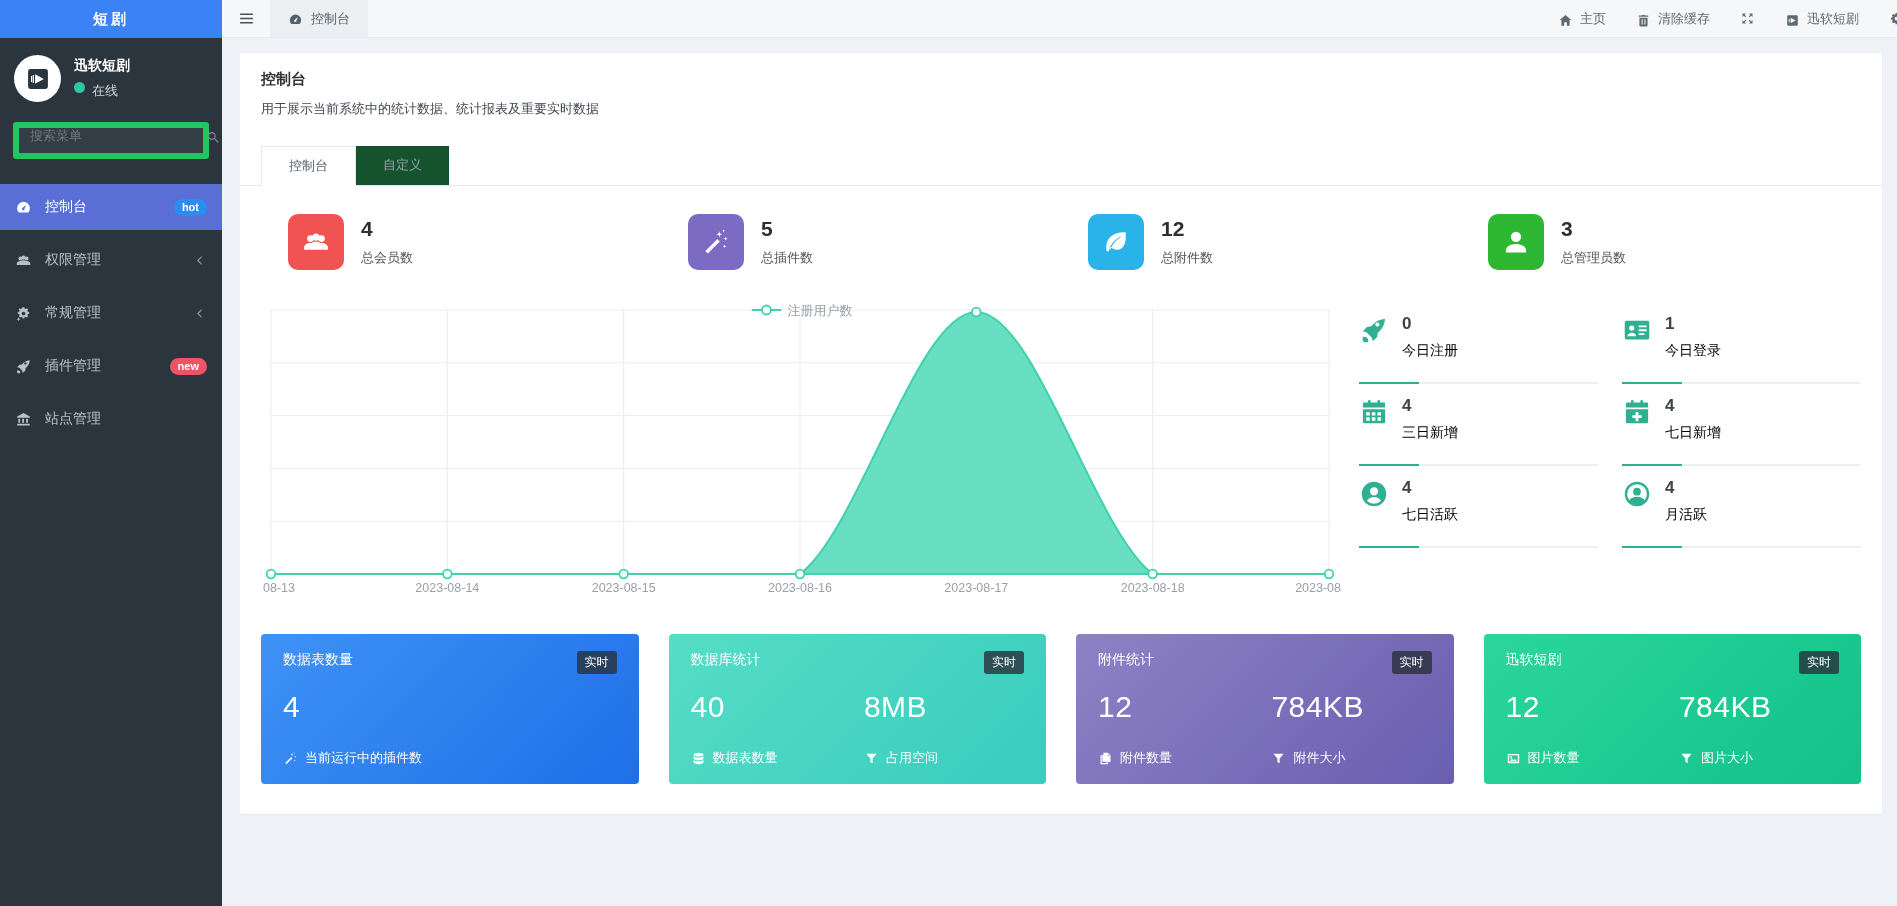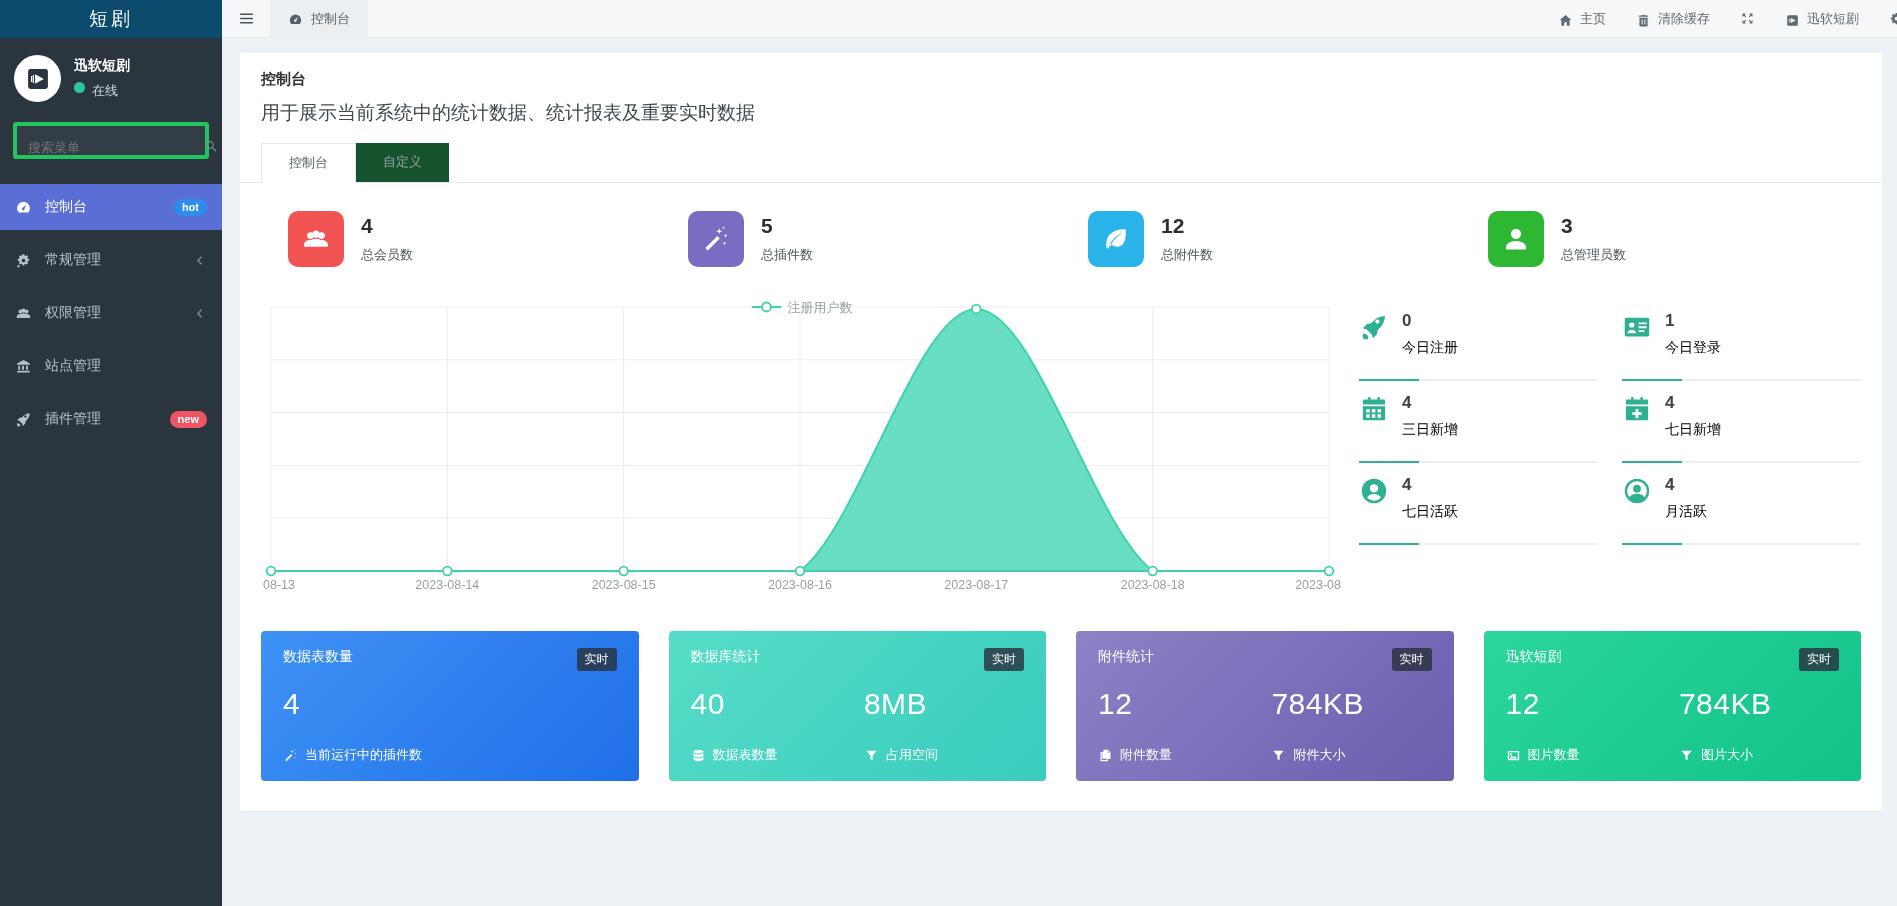--- a/index.html
+++ b/index.html
@@ -2,30 +2,30 @@
 <html><head>
 <meta charset="utf-8">
 <style>
   * { margin:0; padding:0; box-sizing:border-box; }
   html,body { width:1897px; height:906px; overflow:hidden; }
   body { display:flex; font-family:"Liberation Sans","DejaVu Sans",sans-serif; background:#eef1f5; }
   .icon { display:inline-block; vertical-align:middle; flex-shrink:0; }
 
   
   .sidebar { width:222px; flex-shrink:0; background:#2b353e; display:flex; flex-direction:column; }
-  .sb-title { height:38px; background:#0c4a6e; color:#fff; font-size:19px; letter-spacing:3px;
-              display:flex; align-items:center; justify-content:center; }
+  .sb-title { height:38px; background:#3b82f6; color:#fff; font-size:15px; letter-spacing:3px;
+              display:flex; align-items:center; justify-content:center;font-weight:bold; }
   .user-panel { display:flex; align-items:center; gap:13px; padding:17px 14px 12px; }
   .avatar { width:47px; height:47px; border-radius:50%; background:#fff; color:#2b353e;
             display:flex; align-items:center; justify-content:center; }
   .user-name { color:#fff; font-weight:bold; font-size:14px; margin-bottom:7px; }
   .user-status { font-size:13px; color:#ccd5da; display:flex; align-items:flex-start; gap:7px; }
   .status-dot { width:11px; height:11px; border-radius:50%; background:#2dc5a2; }
-  .search-box { margin:8px 13px 18px; height:37px; background:#323d46; border:4px solid #22c55e;
-                border-radius:3px; display:flex; align-items:flex-end; padding:0 11px; color:#7f8d95; }
+  .search-box { margin:8px 13px 18px; height:37px; background:#323d46; border:6px solid #22c55e;
+                border-radius:3px; display:flex; align-items:flex-start; padding:0 11px; color:#7f8d95; }
   .search-box input { flex:1; border:none; background:transparent; outline:none; color:#9aa7ae; font-size:13px; }
   .menu { flex:1; }
   .menu-item { height:46px; margin-top:7px; display:flex; align-items:center; gap:13px;
                padding:0 15px; font-size:14px; color:#b7c2c9; cursor:pointer; }
   .menu-item.active { background:#5a6fd6; color:#fff; }
   .badge-pill { margin-left:auto; font-size:11px; font-weight:bold; color:#fff;
                 border-radius:9px; padding:2px 8px; line-height:13px; }
   .chev { margin-left:auto; color:#8d99a1; display:flex; }
 
   
@@ -37,21 +37,21 @@
              color:#55606a; font-size:13px; cursor:pointer; }
   .top-right { margin-left:auto; display:flex; align-items:center; gap:30px; font-size:13px; padding-right:2px; }
   .top-link { display:flex; align-items:flex-end; gap:7px; cursor:pointer; white-space:nowrap; }
   .top-link:last-child { margin-right:-9px; }
 
   
   .content { flex:1; padding:15px 15px 0 18px; }
   .panel { background:#fff; border-radius:2px; box-shadow:0 1px 1px rgba(0,0,0,.04); padding-bottom:30px; }
   .panel-head { padding:17px 21px 0; }
   .panel-title { font-size:15px; font-weight:bold; color:#333; margin-bottom:11px; }
-  .panel-sub { font-size:19px; color:#404850; margin-bottom:17px; }
+  .panel-sub { font-size:13px; color:#404850; margin-bottom:28px; }
   .tabstrip { display:flex; border-bottom:1px solid #e5e9ec; padding-left:21px; }
   .tab { padding:10px 27px; font-size:13px; cursor:pointer; }
   .tab.active { background:#fff; color:#55606a; border:1px solid #e5e9ec; border-bottom:1px solid #fff; margin-bottom:-1px; }
   .tab.inactive { background:#14532d; color:#96a1aa;font-family:Liberation Serif, serif; }
   .panel-body { padding:28px 21px 0; }
 
   
   .stats-row { display:flex; margin-bottom:32px; }
   .stat { flex:1; display:flex; align-items:center; gap:17px; padding-left:27px; }
   .stat-icon { width:56px; height:56px; border-radius:10px; color:#fff;
@@ -112,55 +112,55 @@
   <nav class="menu" id="sidebar-menu">
       <div class="menu-item active">
         <svg class="icon" style="width:17px;height:17px;" viewBox="0 0 24 24" fill="currentColor">
           <path d="M12 4a9 9 0 0 0-9 9c0 2.3.9 4.4 2.3 6h13.4A8.96 8.96 0 0 0 21 13a9 9 0 0 0-9-9zm1 11.6a2 2 0 0 1-2.8-.3 2 2 0 0 1 .5-2.9L16.2 8l-2.9 5.8c.3.6.2 1.3-.3 1.8z"></path>
         </svg>
         <span>控制台</span>
         <span class="badge-pill" style="background:#2d8cf0">hot</span>
       </div>
       <div class="menu-item">
         <svg class="icon" style="width:17px;height:17px;" viewBox="0 0 24 24" fill="currentColor">
-          <path fill-rule="evenodd" d="M10.8 3h2.4l.4 2 1.5.6 1.7-1 1.7 1.7-1 1.7.6 1.5 2 .4v2.4l-2 .4-.6 1.5 1 1.7-1.7 1.7-1.7-1-1.5.6-.4 2h-2.4l-.4-2-1.5-.6-1.7 1-1.7-1.7 1-1.7-.6-1.5-2-.4v-2.4l2-.4.6-1.5-1-1.7L6.4 4.6l1.7 1 1.5-.6zM12 14.6a2.6 2.6 0 1 0 0-5.2 2.6 2.6 0 0 0 0 5.2zM5 17.5l.9 1.6 1.6.9-1.6.9-.9 1.6-.9-1.6-1.6-.9 1.6-.9z"></path>
-        </svg>
-        <span>常规管理</span>
-        <span class="chev">
-          <svg class="icon" style="width:15px;height:15px;" viewBox="0 0 24 24" fill="currentColor">
-            <path d="M14.8 5.2 8 12l6.8 6.8 1.3-1.3L10.7 12l5.4-5.5z"></path>
-          </svg>
-        </span>
-      </div>
-      <div class="menu-item">
-        <svg class="icon" style="width:17px;height:17px;" viewBox="0 0 24 24" fill="currentColor">
           <circle cx="7.6" cy="9.2" r="2.7"></circle>
           <circle cx="16.4" cy="9.2" r="2.7"></circle>
           <circle cx="12" cy="8" r="2.9"></circle>
           <path d="M7.6 12.7c-3 0-5.1 1.6-5.1 3.6v1.9h4.1v-1.4c0-1.3.8-2.5 2.1-3.4-.4-.4-.7-.7-1.1-.7zM16.4 12.7c-.4 0-.7.3-1.1.7 1.3.9 2.1 2.1 2.1 3.4v1.4h4.1v-1.9c0-2-2.1-3.6-5.1-3.6zM12 11.8c-2.9 0-5.2 1.7-5.2 3.7v2.7h10.4v-2.7c0-2-2.3-3.7-5.2-3.7z"></path>
         </svg>
         <span>权限管理</span>
         <span class="chev">
           <svg class="icon" style="width:15px;height:15px;" viewBox="0 0 24 24" fill="currentColor">
             <path d="M14.8 5.2 8 12l6.8 6.8 1.3-1.3L10.7 12l5.4-5.5z"></path>
           </svg>
         </span>
       </div>
       <div class="menu-item">
         <svg class="icon" style="width:17px;height:17px;" viewBox="0 0 24 24" fill="currentColor">
-          <path d="M12 2.8 3 7.6v1.9h18V7.6zM4.6 10.8v5.8h2.6v-5.8zm5.5 0v5.8h2.6v-5.8h-2.6zm5.6 0v5.8h2.6v-5.8zM3.6 17.9 3 19.4v1.1h18v-1.1l-.6-1.5z"></path>
+          <path fill-rule="evenodd" d="M10.8 3h2.4l.4 2 1.5.6 1.7-1 1.7 1.7-1 1.7.6 1.5 2 .4v2.4l-2 .4-.6 1.5 1 1.7-1.7 1.7-1.7-1-1.5.6-.4 2h-2.4l-.4-2-1.5-.6-1.7 1-1.7-1.7 1-1.7-.6-1.5-2-.4v-2.4l2-.4.6-1.5-1-1.7L6.4 4.6l1.7 1 1.5-.6zM12 14.6a2.6 2.6 0 1 0 0-5.2 2.6 2.6 0 0 0 0 5.2zM5 17.5l.9 1.6 1.6.9-1.6.9-.9 1.6-.9-1.6-1.6-.9 1.6-.9z"></path>
         </svg>
-        <span>站点管理</span>
+        <span>常规管理</span>
+        <span class="chev">
+          <svg class="icon" style="width:15px;height:15px;" viewBox="0 0 24 24" fill="currentColor">
+            <path d="M14.8 5.2 8 12l6.8 6.8 1.3-1.3L10.7 12l5.4-5.5z"></path>
+          </svg>
+        </span>
       </div>
       <div class="menu-item">
         <svg class="icon" style="width:17px;height:17px;" viewBox="0 0 24 24" fill="currentColor">
           <path d="M20.8 3.2c-3.9.3-7 1.7-9.2 3.9L9.7 9 6.4 9.5 3 12.9l3 .9 4.2 4.2.9 3 3.4-3.4.5-3.3 1.9-1.9c2.2-2.2 3.6-5.3 3.9-9.2zM14.7 9.3a1.7 1.7 0 1 1 .02 0zM3.2 17.5c1.2-.3 2.5 0 3.3.8s1.1 2.1.8 3.3c-1.7.4-3.1.2-3.8-.5s-.7-2-.3-3.6z"></path>
         </svg>
         <span>插件管理</span>
         <span class="badge-pill" style="background:#ed5565">new</span>
+      </div>
+      <div class="menu-item">
+        <svg class="icon" style="width:17px;height:17px;" viewBox="0 0 24 24" fill="currentColor">
+          <path d="M12 2.8 3 7.6v1.9h18V7.6zM4.6 10.8v5.8h2.6v-5.8zm5.5 0v5.8h2.6v-5.8h-2.6zm5.6 0v5.8h2.6v-5.8zM3.6 17.9 3 19.4v1.1h18v-1.1l-.6-1.5z"></path>
+        </svg>
+        <span>站点管理</span>
       </div>
     </nav>
 </aside>
 
 <div class="main">
 
   <header class="topbar">
     <span class="hamburger" id="hamburger-slot">
         <svg class="icon" style="width:17px;height:17px;" viewBox="0 0 24 24" fill="currentColor">
           <path d="M3 5h18v2.2H3zM3 10.9h18v2.2H3zM3 16.8h18v2.2H3z"></path>

